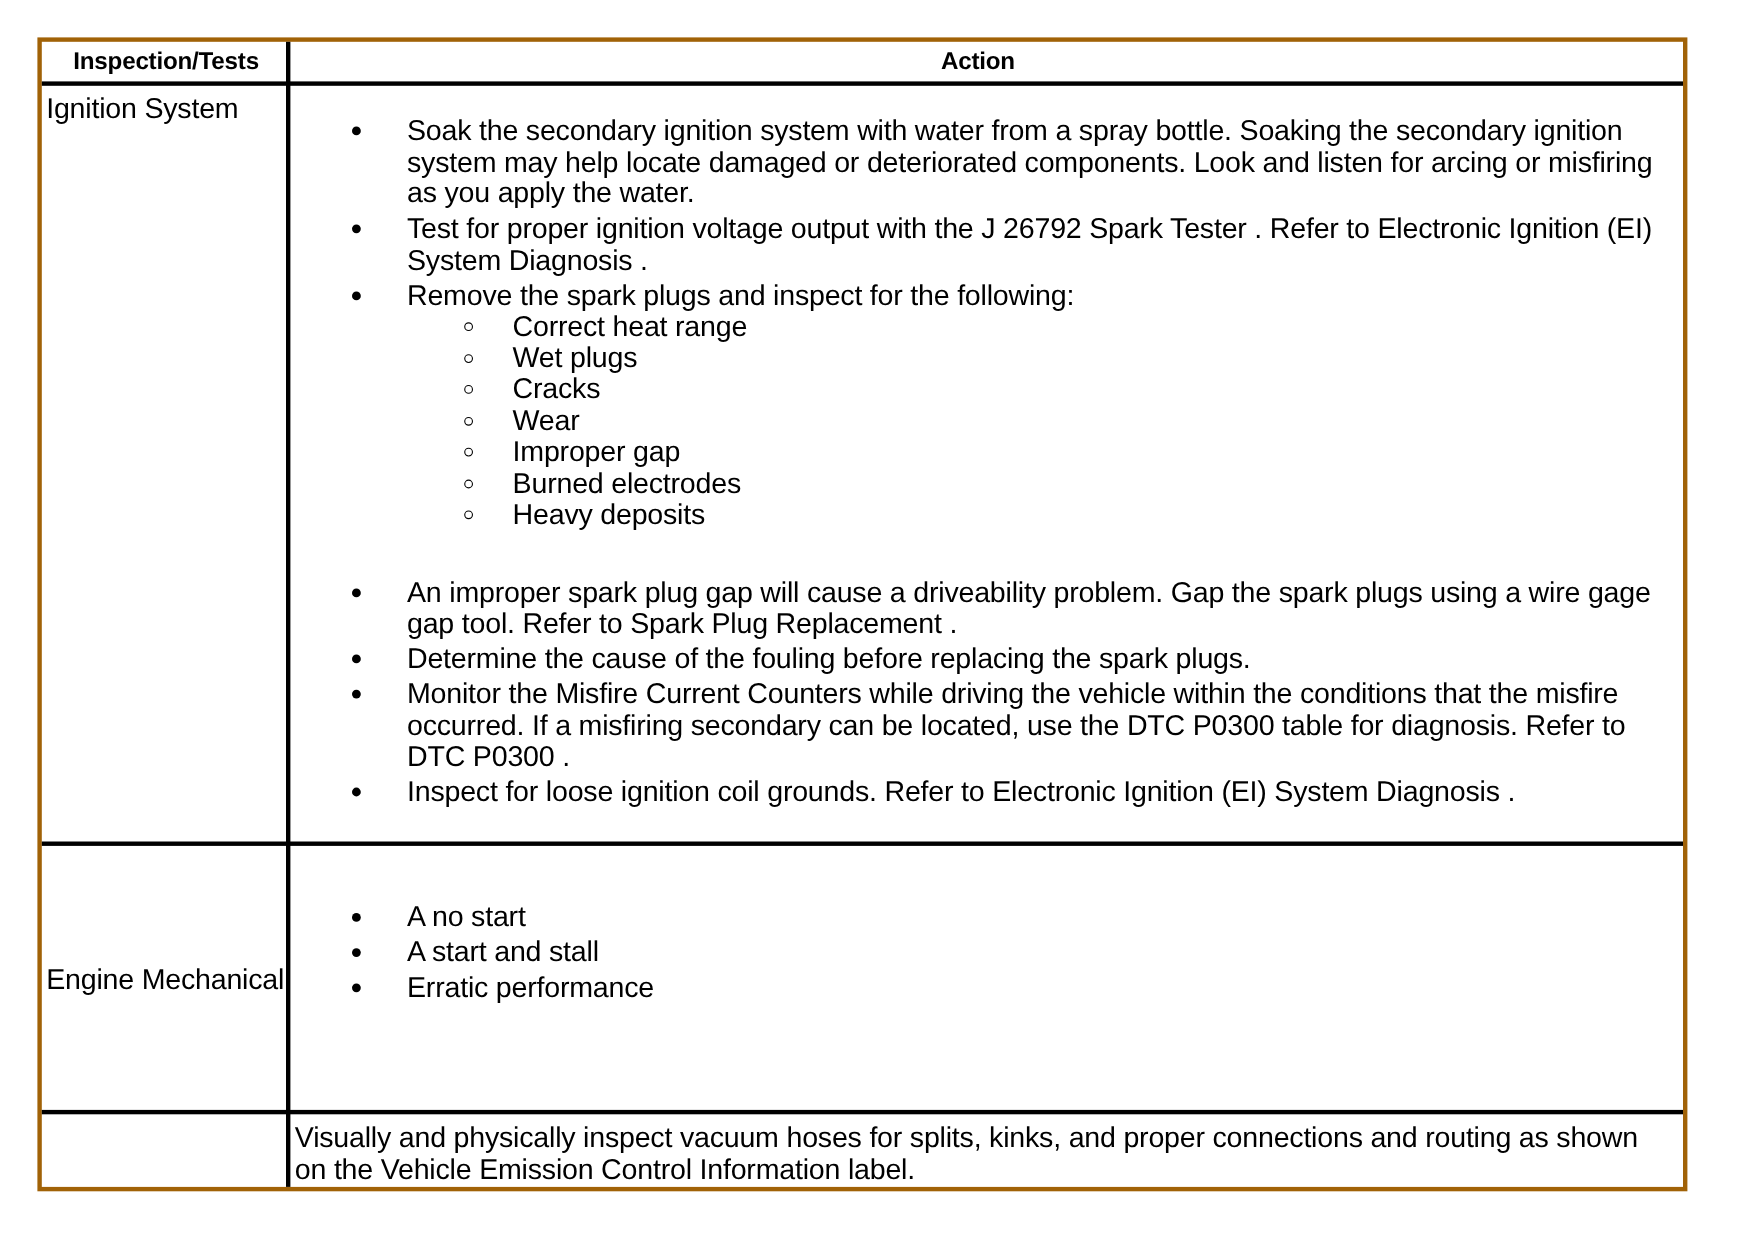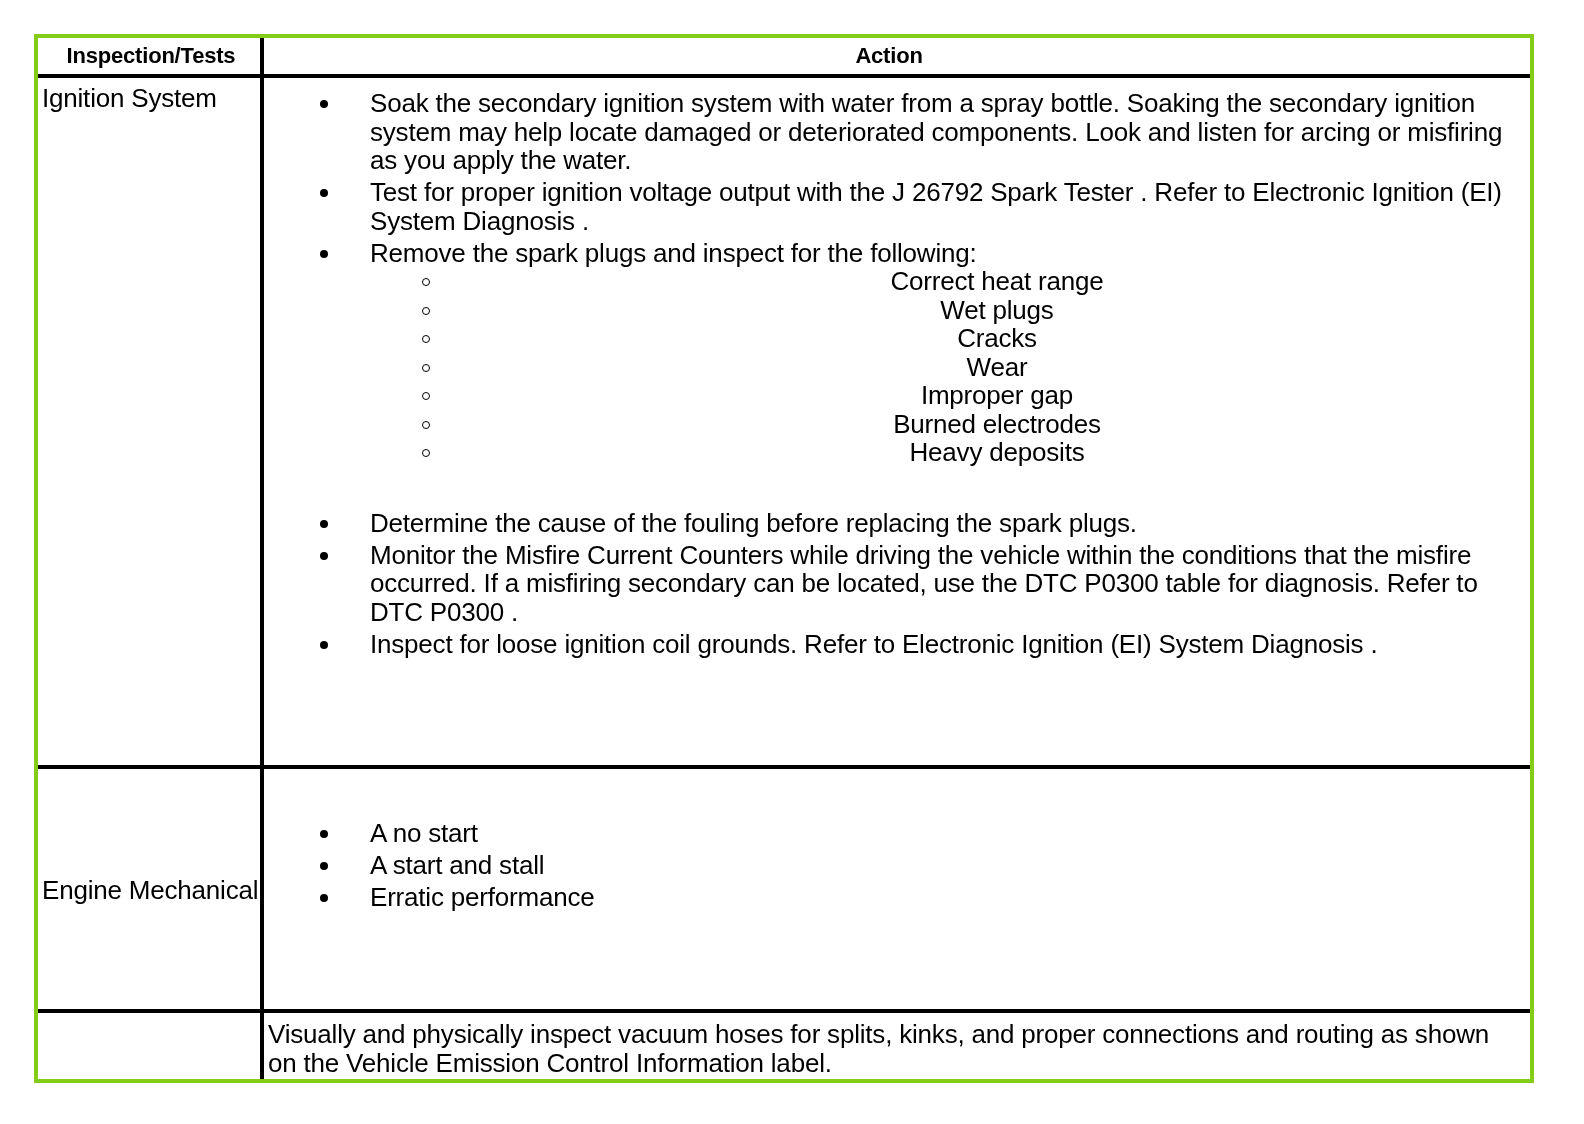--- a/index.html
+++ b/index.html
@@ -15,21 +15,21 @@
       font-family: "Liberation Sans", sans-serif;
       color: #000000;
     }
     .tbl {
       position: absolute;
       left: 34px;
       top: 34px;
       width: 1500px;
       height: 1049px;
       box-sizing: border-box;
-      border: 4px solid #84cc16;
+      border: 4px solid #a16207;
       text-decoration: underline;
     }
     .hline {
       position: absolute;
       left: 0;
       right: 0;
       height: 4px;
       background: #000;
     }
     .vline {
@@ -75,21 +75,20 @@
     }
     ul.sub {
       margin: 0;
       padding: 0;
       list-style: none;
     }
     ul.sub > li {
       position: relative;
       padding-left: 98px;
       margin-left: 0;
-      text-align: center;
     }
     ul.sub > li > .circ {
       position: absolute;
       left: 54px;
       top: 11px;
       width: 8px;
       height: 8px;
       border-radius: 50%;
       border: 1.6px solid #000;
       box-sizing: border-box;
@@ -104,39 +103,40 @@
   <div class="hline" style="top:36px;"></div>
   <div class="hline" style="top:727px;"></div>
   <div class="hline" style="top:971px;"></div>
 
   <div class="vline" style="top:0; bottom:0;"></div>
 
   <div class="cell hdr left" style="top:0; height:36px;">Inspection/Tests</div>
   <div class="cell hdr right" style="top:0; height:36px;">Action</div>
 
   <div class="cell left" style="top:46px;">Ignition System</div>
-  <div class="cell right" style="top:51px; padding-right:2px;">
+  <div class="cell right" style="top:66px; padding-right:2px;">
     <ul class="bul">
       <li><span class="dot"></span><span>Soak the secondary ignition system with water from a spray bottle. Soaking the secondary ignition system may help locate damaged or deteriorated components. Look and listen for arcing or misfiring as you apply the water.</span></li>
       <li><span class="dot"></span><span>Test for proper ignition voltage output with the J 26792 Spark Tester . Refer to Electronic Ignition (EI) System Diagnosis .</span></li>
       <li style="margin-bottom:0;"><span class="dot"></span><span>Remove the spark plugs and inspect for the following:</span>
         <div class="subwrap">
           <ul class="sub">
             <li><span class="circ"></span><span>Correct heat range</span></li>
             <li><span class="circ"></span><span>Wet plugs</span></li>
             <li><span class="circ"></span><span>Cracks</span></li>
             <li><span class="circ"></span><span>Wear</span></li>
             <li><span class="circ"></span><span>Improper gap</span></li>
             <li><span class="circ"></span><span>Burned electrodes</span></li>
             <li><span class="circ"></span><span>Heavy deposits</span></li>
           </ul>
         </div>
       </li>
     </ul>
     <ul class="bul" style="margin-top:42px;">
+      <li><span class="dot"></span><span>An improper spark plug gap will cause a driveability problem. Gap the spark plugs using a wire gage gap tool. Refer to Spark Plug Replacement .</span></li>
       <li><span class="dot"></span><span>Determine the cause of the fouling before replacing the spark plugs.</span></li>
       <li><span class="dot"></span><span>Monitor the Misfire Current Counters while driving the vehicle within the conditions that the misfire occurred. If a misfiring secondary can be located, use the DTC P0300 table for diagnosis. Refer to DTC P0300 .</span></li>
       <li><span class="dot"></span><span>Inspect for loose ignition coil grounds. Refer to Electronic Ignition (EI) System Diagnosis .</span></li>
     </ul>
   </div>
 
   <div class="cell left" style="top:838px;">Engine Mechanical</div>
   <div class="cell right" style="top:738px;">
     <ul class="bul" style="margin-top:43px;">
       <li><span class="dot"></span><span>A no start</span></li>

